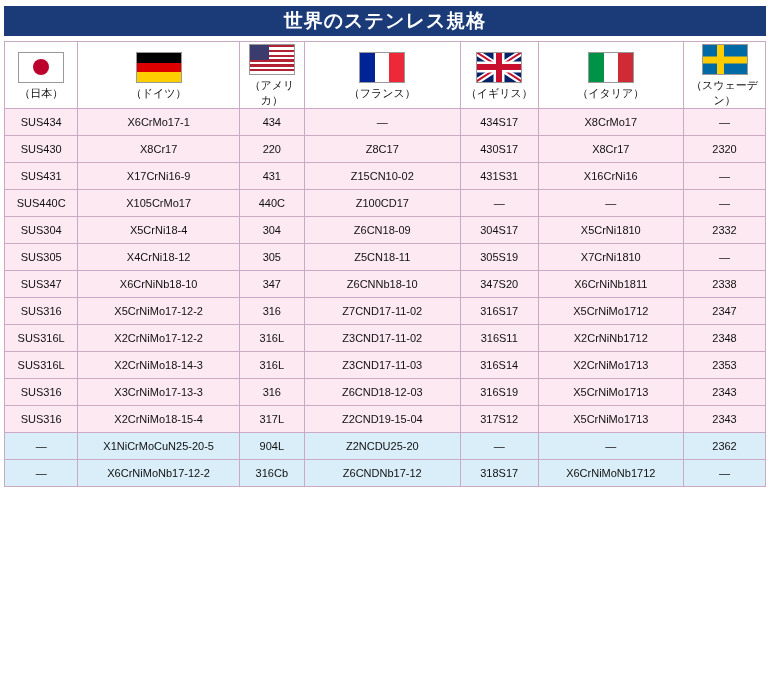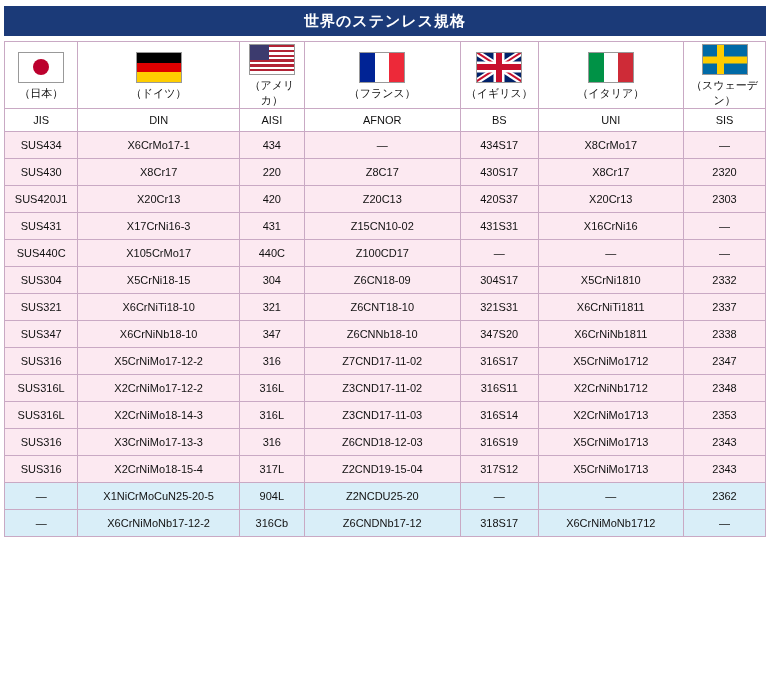--- a/index.html
+++ b/index.html
@@ -21,21 +21,21 @@
     box-sizing: border-box;
   }
   .title-bar {
     margin: 6px 4px 5px 4px;
     height: 30px;
     background: #1b3a78;
     color: #ffffff;
     display: flex;
     align-items: center;
     justify-content: center;
-    font-size: 15px;
+    font-size: 19px;
     font-weight: bold;
     letter-spacing: 1px;
   }
   table.std {
     border-collapse: collapse;
     table-layout: fixed;
     width: 762px;
     margin: 0 4px;
     font-size: 11px;
   }
@@ -209,92 +209,74 @@
         <td>
           <div class="flag-cell">
             <div class="flag flag-se">
               <div class="vy"></div>
                 <div class="hy"></div>
             </div>
             <div class="country-label">（スウェーデン）</div>
           </div>
         </td>
       </tr>
-      <tr class="subheader">
-        <td>JIS</td>
-        <td>DIN</td>
-        <td>AISI</td>
-        <td>AFNOR</td>
-        <td>BS</td>
-        <td>UNI</td>
-        <td>SIS</td>
-      </tr>
 
       <tr class="data">
         <td>SUS434</td>
         <td>X6CrMo17-1</td>
         <td>434</td>
         <td>—</td>
         <td>434S17</td>
         <td>X8CrMo17</td>
         <td>—</td>
       </tr>
       <tr class="data">
         <td>SUS430</td>
         <td>X8Cr17</td>
         <td>220</td>
         <td>Z8C17</td>
         <td>430S17</td>
         <td>X8Cr17</td>
         <td>2320</td>
       </tr>
       <tr class="data">
-        <td>SUS420J1</td>
-        <td>X20Cr13</td>
-        <td>420</td>
-        <td>Z20C13</td>
-        <td>420S37</td>
-        <td>X20Cr13</td>
-        <td>2303</td>
-      </tr>
-      <tr class="data">
         <td>SUS431</td>
-        <td>X17CrNi16-3</td>
+        <td>X17CrNi16-9</td>
         <td>431</td>
         <td>Z15CN10-02</td>
         <td>431S31</td>
         <td>X16CrNi16</td>
         <td>—</td>
       </tr>
       <tr class="data">
         <td>SUS440C</td>
         <td>X105CrMo17</td>
         <td>440C</td>
         <td>Z100CD17</td>
         <td>—</td>
         <td>—</td>
         <td>—</td>
       </tr>
       <tr class="data">
         <td>SUS304</td>
-        <td>X5CrNi18-15</td>
+        <td>X5CrNi18-4</td>
         <td>304</td>
         <td>Z6CN18-09</td>
         <td>304S17</td>
         <td>X5CrNi1810</td>
         <td>2332</td>
       </tr>
       <tr class="data">
-        <td>SUS321</td>
-        <td>X6CrNiTi18-10</td>
-        <td>321</td>
-        <td>Z6CNT18-10</td>
-        <td>321S31</td>
-        <td>X6CrNiTi1811</td>
-        <td>2337</td>
+        <td>SUS305</td>
+        <td>X4CrNi18-12</td>
+        <td>305</td>
+        <td>Z5CN18-11</td>
+        <td>305S19</td>
+        <td>X7CrNi1810</td>
+        <td>—</td>
       </tr>
       <tr class="data">
         <td>SUS347</td>
         <td>X6CrNiNb18-10</td>
         <td>347</td>
         <td>Z6CNNb18-10</td>
         <td>347S20</td>
         <td>X6CrNiNb1811</td>
         <td>2338</td>
       </tr>

